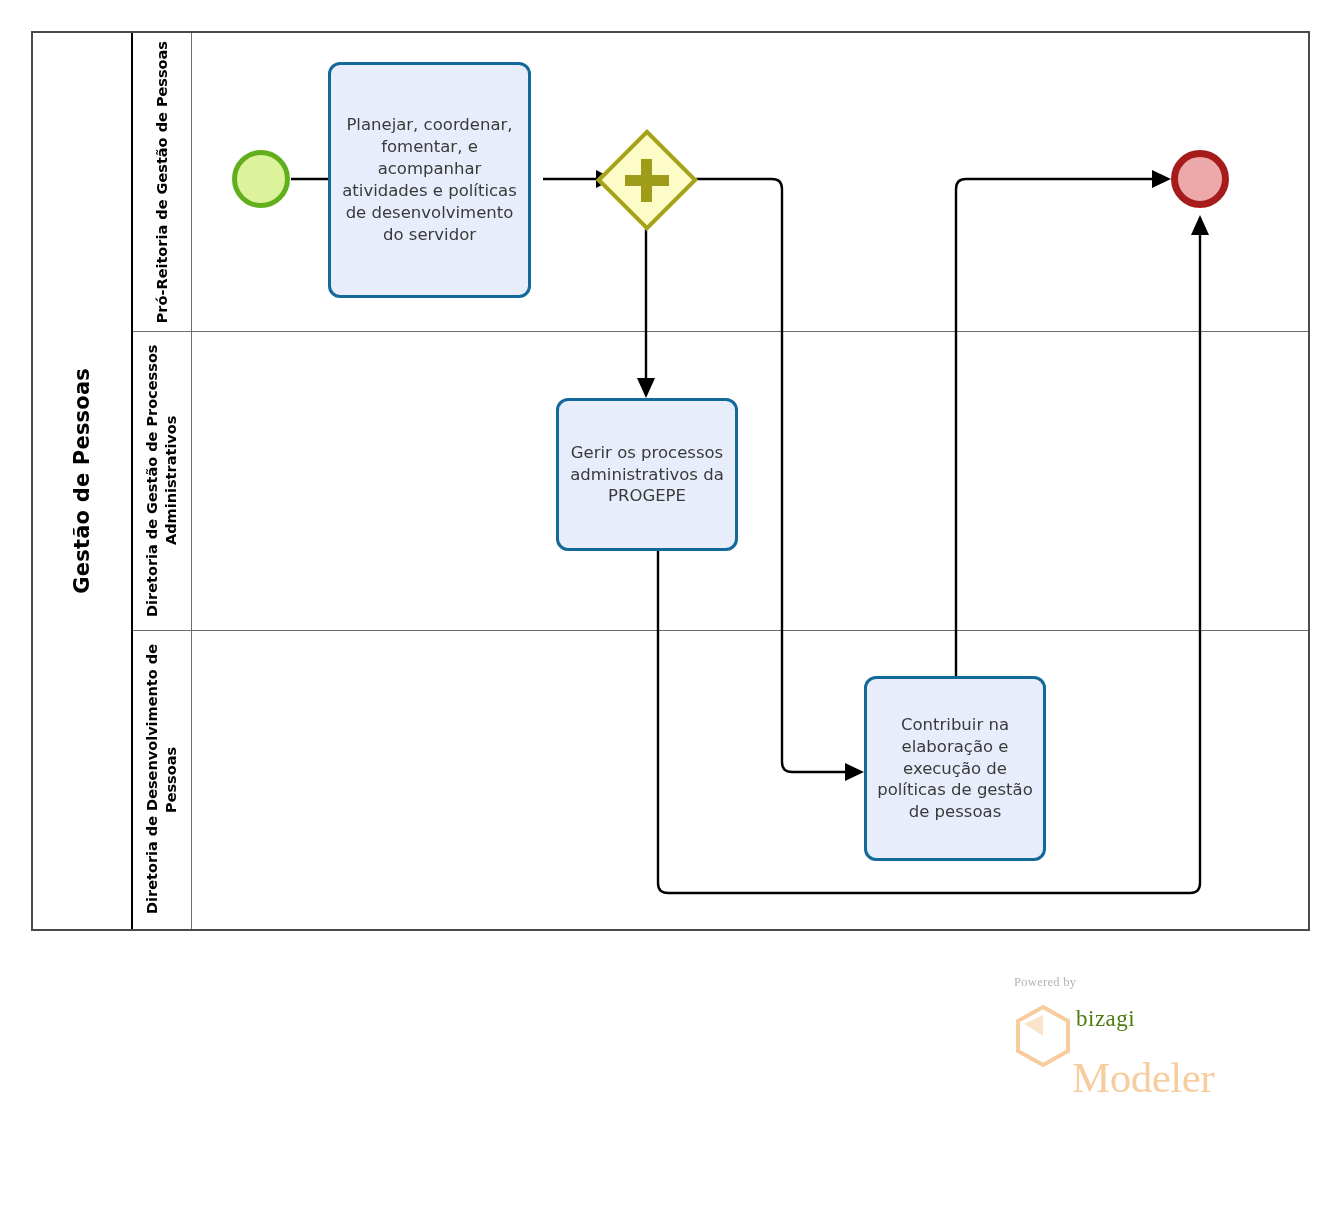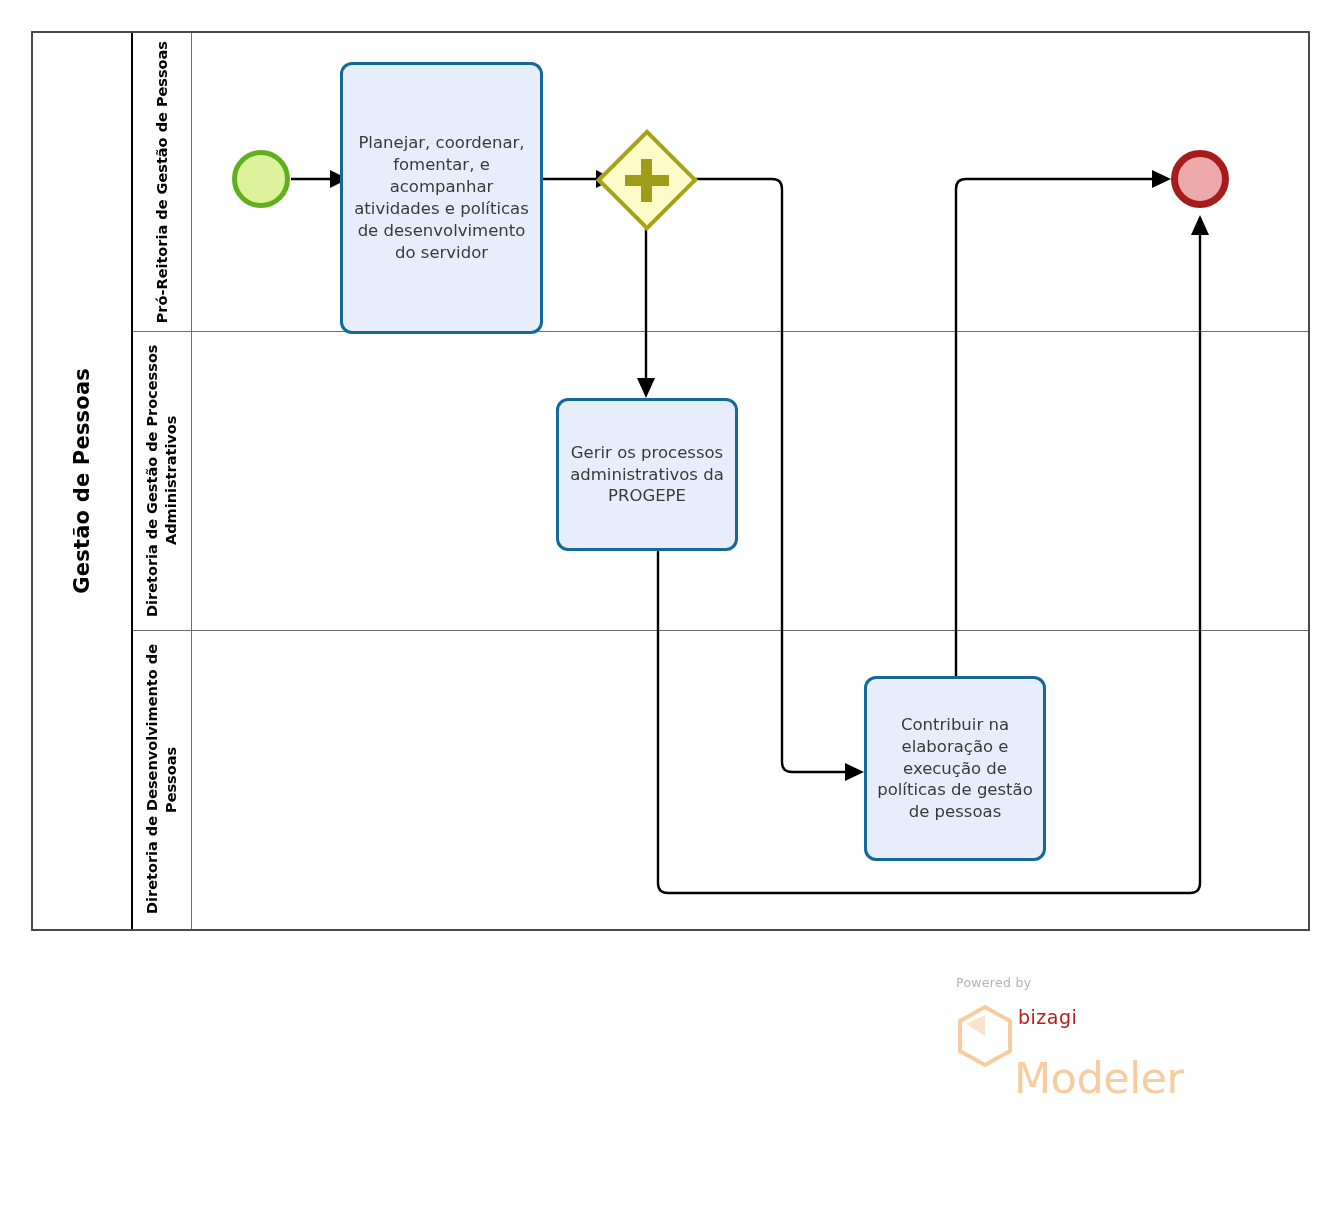--- a/index.html
+++ b/index.html
@@ -66,27 +66,27 @@
     transform:rotate(45deg);box-sizing:border-box;
   }
   .gw-plus-h,.gw-plus-v{position:absolute;background:#9e9c19;}
 
   
   #edges{position:absolute;left:0;top:0;width:1342px;height:1224px;pointer-events:none;}
   #edges path{fill:none;stroke:#000;stroke-width:2.4;}
   #edges polygon{fill:#000;}
 
   
-  .watermark{position:absolute;left:956px;top:975px;width:260px;height:95px;}
+  .watermark{position:absolute;left:1014px;top:975px;width:260px;height:95px;font-family:Liberation Serif, serif;}
   .wm-powered{
     position:absolute;left:0;top:0;font-size:12.5px;color:#b3b3b3;
     letter-spacing:.3px;
   }
   .wm-bizagi{
-    position:absolute;left:62px;top:31px;font-size:19px;color:#b91c1c;
+    position:absolute;left:62px;top:31px;font-size:23px;color:#4d7c0f;
     letter-spacing:.5px;
   }
   .wm-modeler{
     position:absolute;left:58px;top:42px;font-size:43px;color:#f7cda0;
     letter-spacing:-.5px;
     margin-top:36px;
   }
   .wm-logo{position:absolute;left:0px;top:30px;width:58px;height:62px;}
 </style>
 </head>
@@ -153,21 +153,21 @@
     </g>
 
     <g>
       <path d="M658,551 L658,883 Q658,893 668,893 L1190,893 Q1200,893 1200,883 L1200,235"></path>
       <polygon points="1191,235 1200,215 1209,235"></polygon>
     </g>
   </svg>
 
   <div class="event event-start" style="left:232px;top:150px;"></div>
 
-  <div class="task" style="left:340px;top:62px;width:203px;height:272px;">
+  <div class="task" style="left:328px;top:62px;width:203px;height:236px;">
     <span>Planejar, coordenar, fomentar, e acompanhar atividades e políticas de desenvolvimento do servidor</span>
   </div>
 
   <div style="position:absolute;left:614px;top:147px;width:66px;height:66px;">
     <div class="gateway" style="left:-3px;top:-3px;width:72px;height:72px;"></div>
     <div class="gw-plus-h" style="left:11px;top:28px;width:44px;height:11px;"></div>
     <div class="gw-plus-v" style="left:27px;top:12px;width:11px;height:43px;"></div>
   </div>
 
   <div class="task" style="left:864px;top:676px;width:182px;height:185px;">

